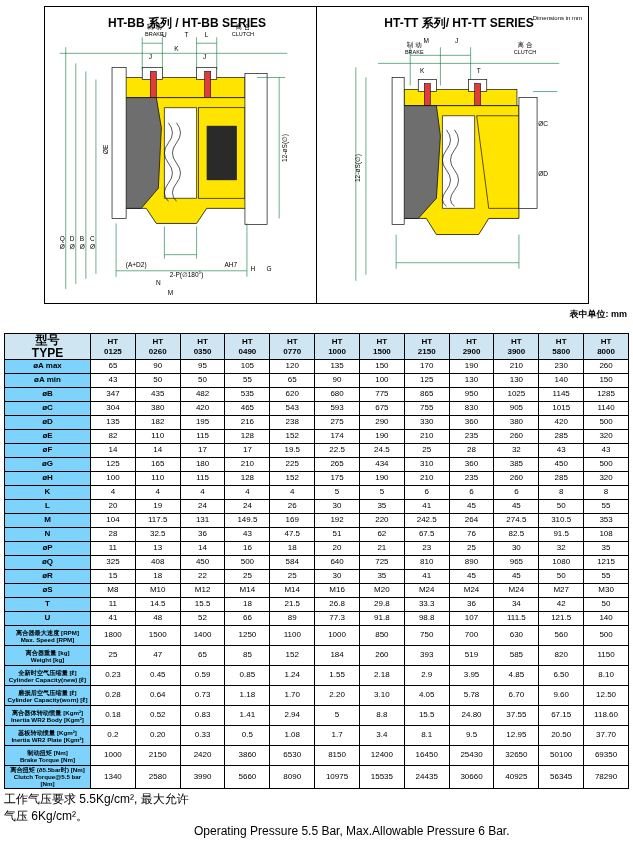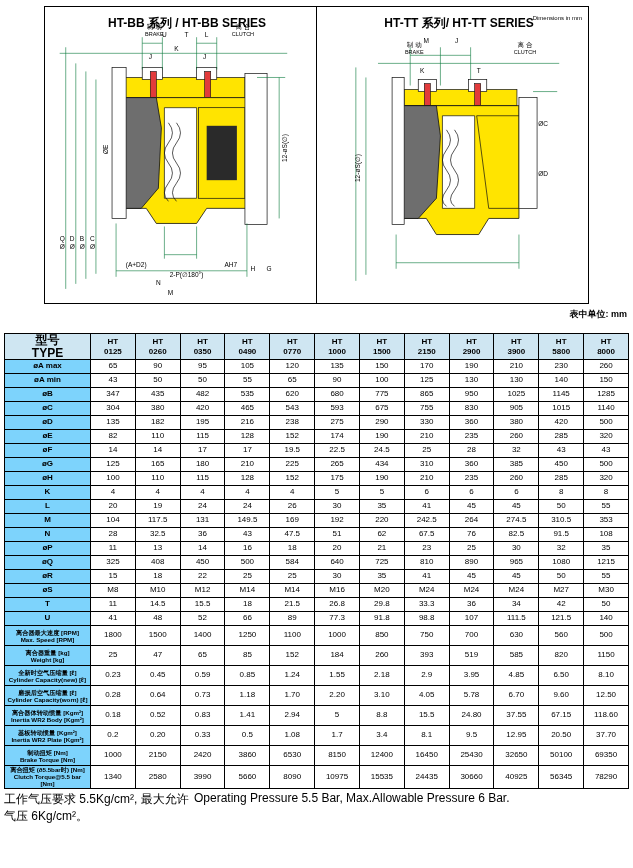--- a/index.html
+++ b/index.html
@@ -90,21 +90,21 @@
   table.spec td.rowlabel.two{
     font-size:6.2px;line-height:1.15;white-space:normal;
   }
   table.spec tr.tall td{height:19px;}
   table.spec tr.tall td.rowlabel.two{font-size:6.2px;}
   col.c0{width:86px;}
   .footer{
     margin:2px 4px 0 4px;font-size:12px;display:flex;
   }
   .footer .f1{width:190px;}
-  .footer .f2{flex:1;}
+  .footer .f2{flex:1;margin-top:33px;}
 </style>
 </head>
 <body>
 
 <div class="page">
 
 
   <div class="drawing-wrap">
 
     <div class="draw-cell left">

